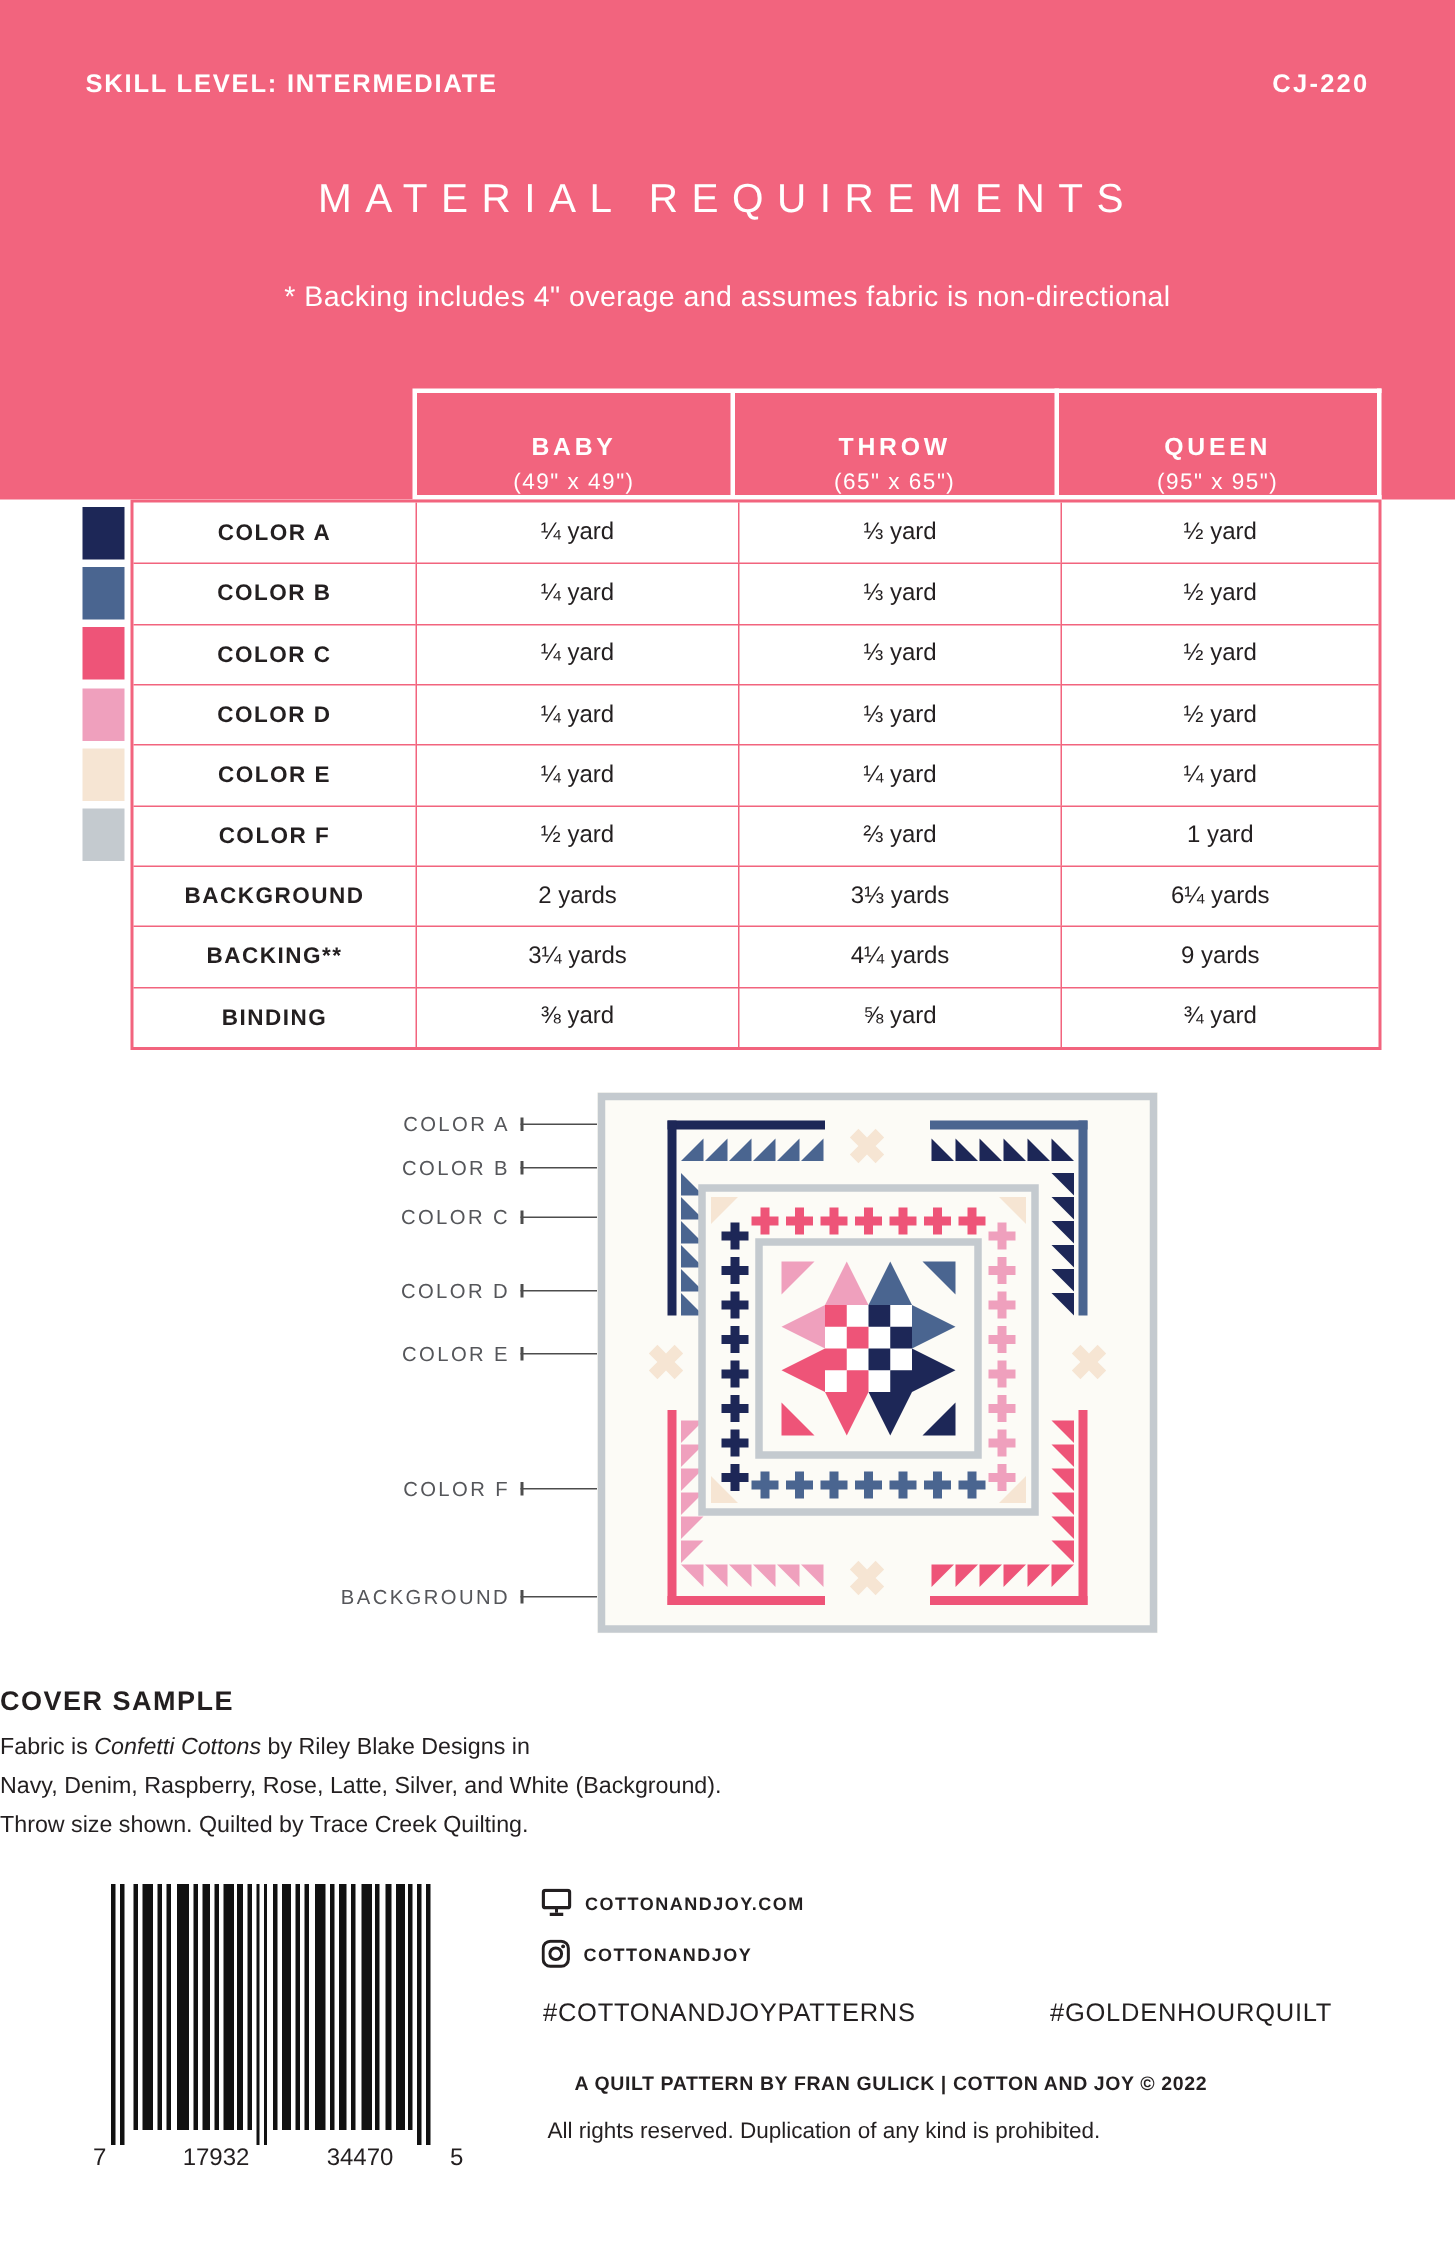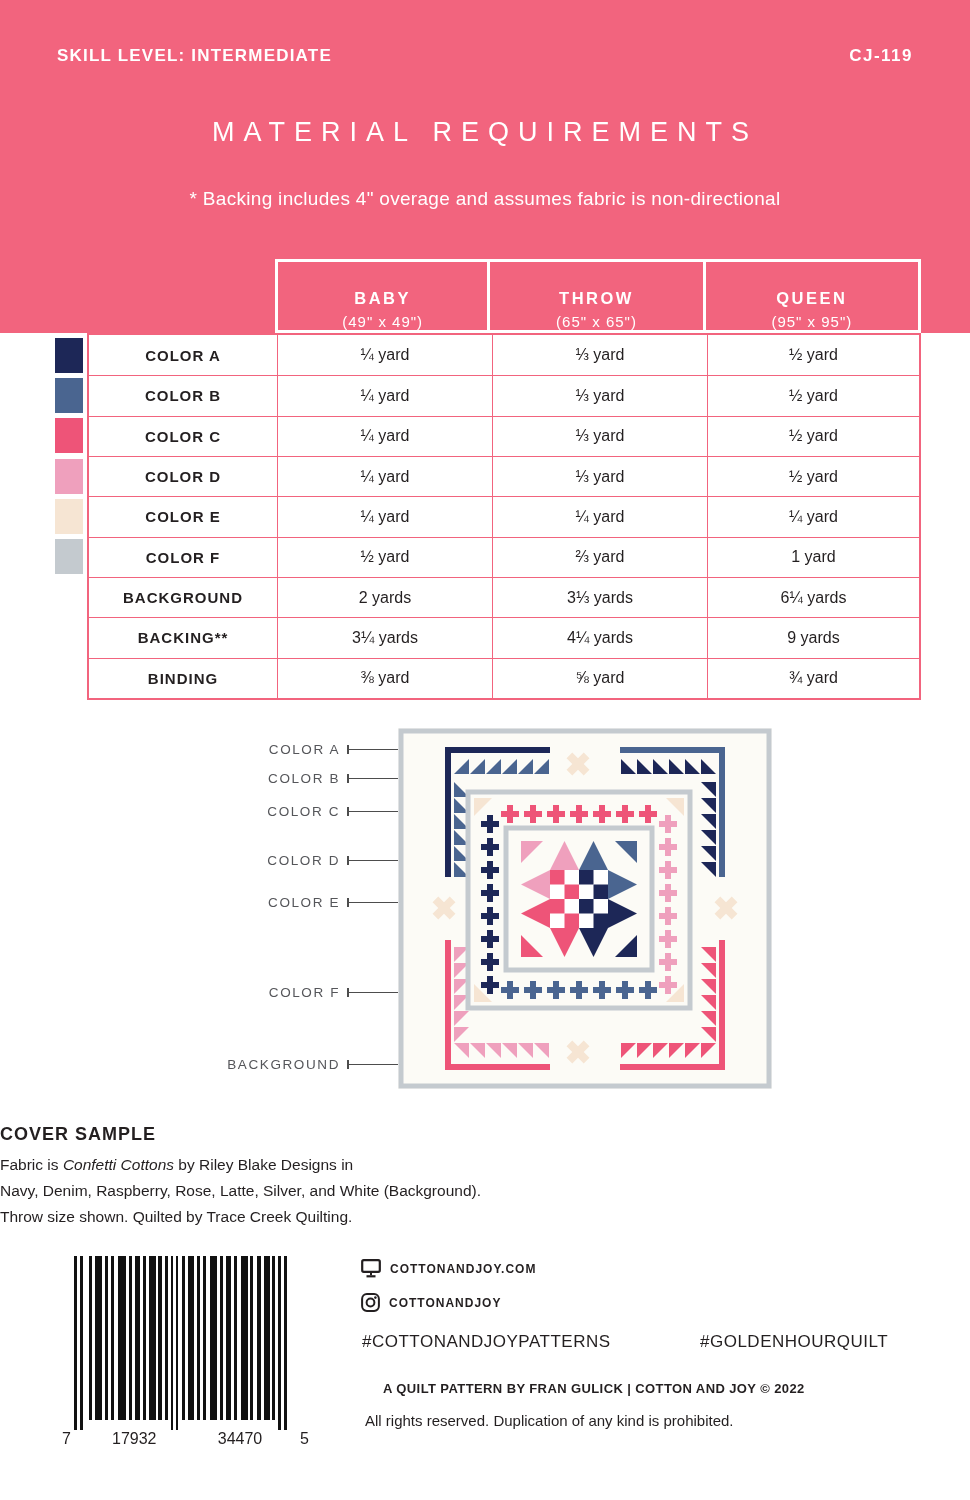--- a/index.html
+++ b/index.html
@@ -51,39 +51,39 @@
 
   
   .cover{position:absolute;left:0;top:1124px;width:970px;text-align:left}
   .cover-title{font-size:18px;font-weight:bold;letter-spacing:1px;margin-bottom:7px}
   .cover-line{font-size:15.5px;line-height:26px;font-weight:500}
   .ital{font-style:italic}
 
   
   .barcode{position:absolute;left:60px;top:1256px;width:252px;height:192px}
   .bdigit{position:absolute;bottom:0;font-size:16px}
-  .bd1{left:2px}.bd2{left:52px;width:64px;text-align:left}.bd3{left:148px;width:64px;text-align:center}.bd4{left:240px}
+  .bd1{left:2px}.bd2{left:52px;width:64px;text-align:center}.bd3{left:148px;width:64px;text-align:center}.bd4{left:240px}
 
   .frow{position:absolute;display:flex;align-items:center;gap:9px}
   .frow.web{left:361px;top:1259px}
   .frow.ig{left:361px;top:1293px}
   .ftext{font-size:12px;font-weight:bold;letter-spacing:1px}
   .hash{position:absolute;top:1332px;font-size:17px;font-weight:normal;letter-spacing:.5px}
   .hash1{left:362px}.hash2{left:700px}
   .credit{position:absolute;left:383px;top:1381px;font-size:13px;font-weight:bold;letter-spacing:.4px}
   .rights{position:absolute;left:365px;top:1412px;font-size:15px;font-weight:500}
 </style>
 </head>
 <body>
 
 <div class="page">
 
   <div class="band"></div>
   <div class="skill">SKILL LEVEL: INTERMEDIATE</div>
-  <div class="code">CJ-119</div>
+  <div class="code">CJ-220</div>
   <div class="title">MATERIAL REQUIREMENTS</div>
   <div class="note">* Backing includes 4" overage and assumes fabric is non-directional</div>
 
   <div class="thead">
     <div class="th">
       <div class="th-name">BABY</div>
       <div class="th-dims">(49" x 49")</div>
     </div>
     <div class="th">
       <div class="th-name">THROW</div>

